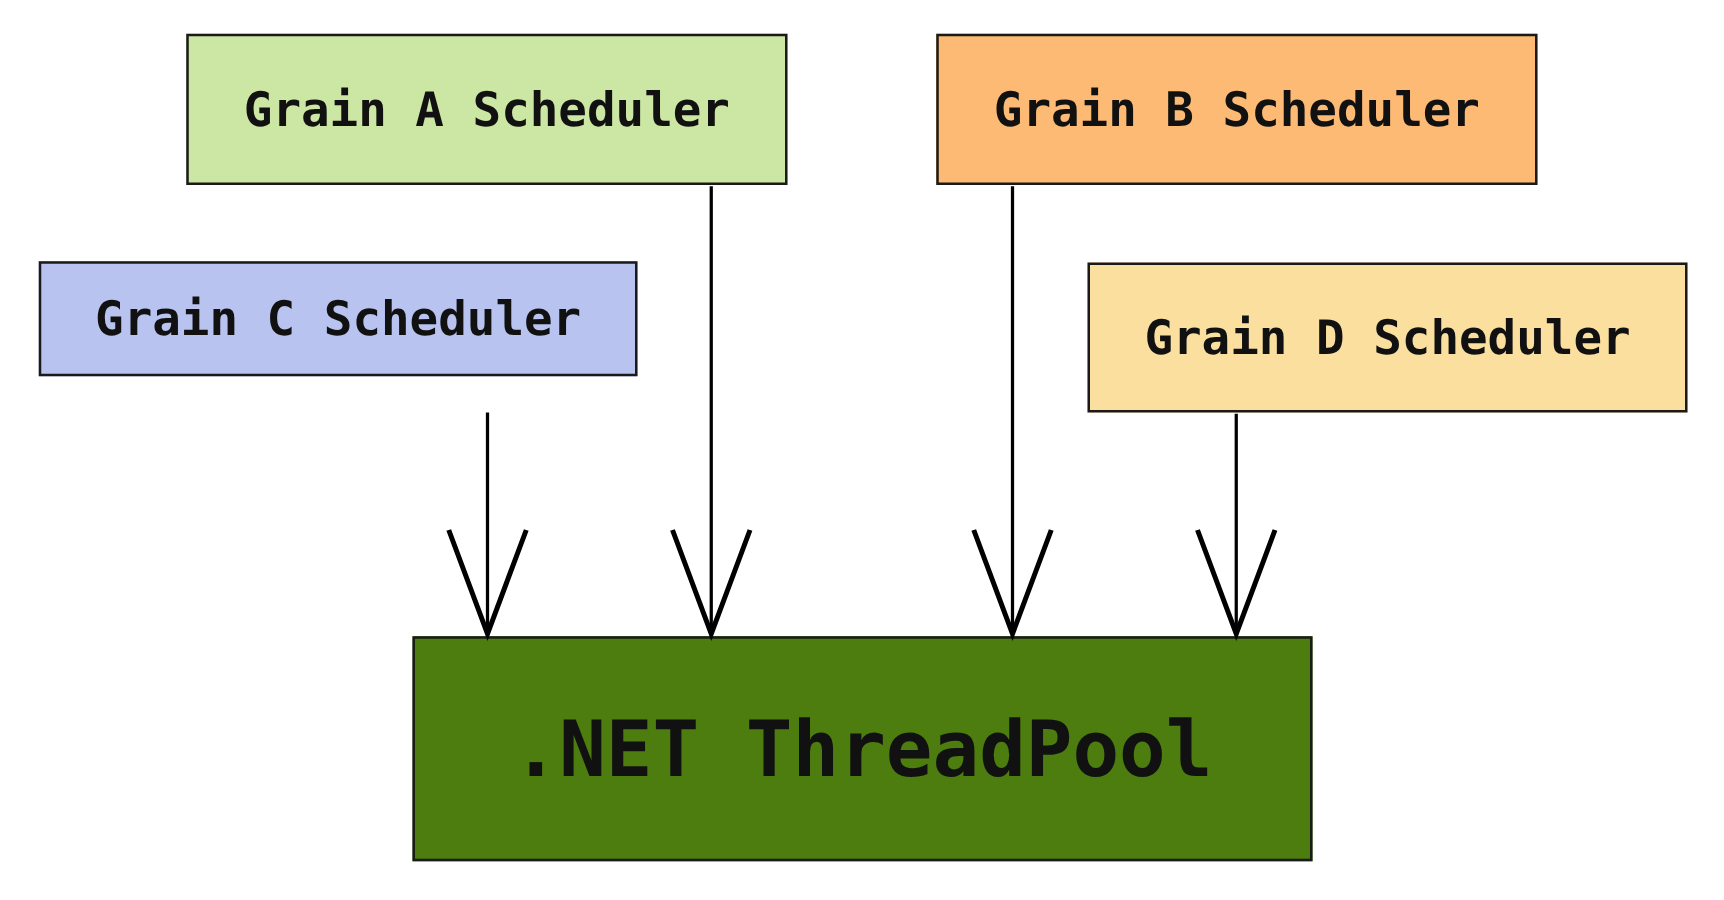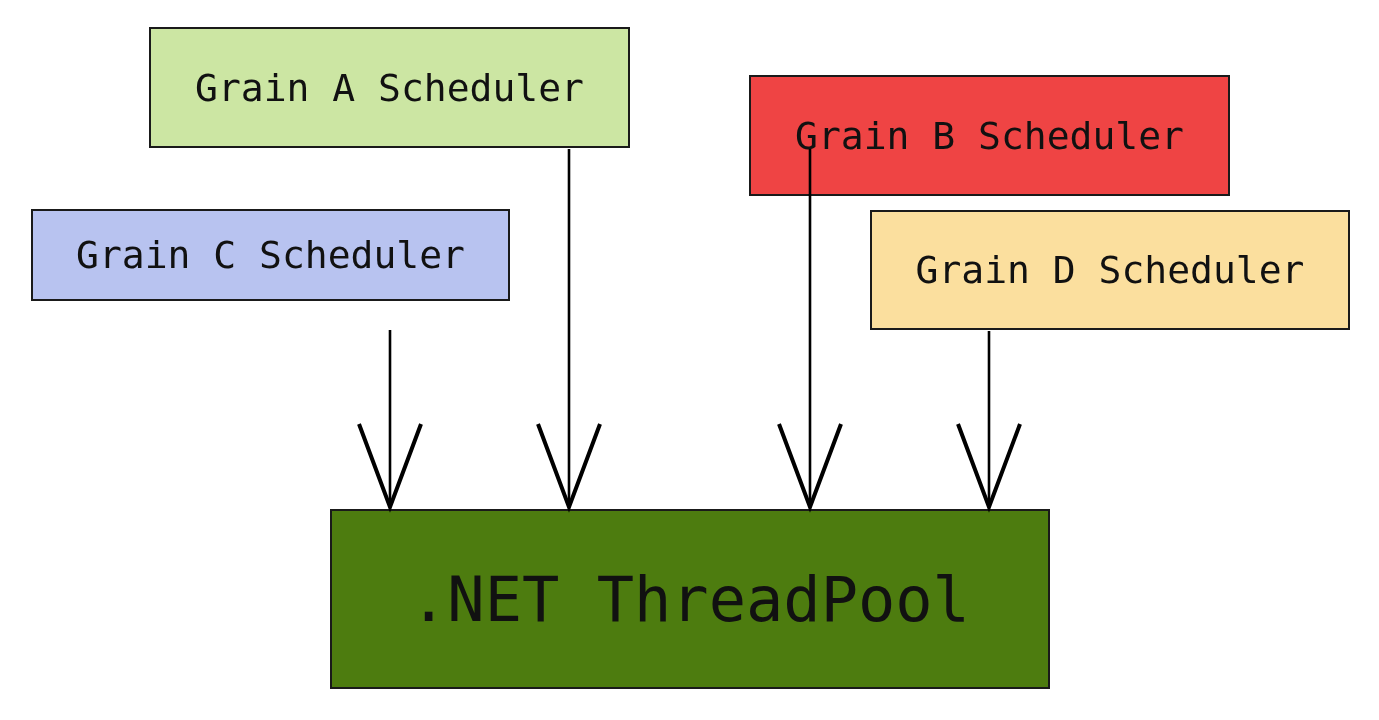--- a/index.html
+++ b/index.html
@@ -8,20 +8,21 @@
     width: 1379px;
     height: 720px;
     background: #ffffff;
     overflow: hidden;
     font-family: "DejaVu Sans Mono", "Liberation Mono", monospace;
   }
   .canvas {
     position: relative;
     width: 1379px;
     height: 720px;
+    font-weight: bold;
   }
   .node {
     position: absolute;
     box-sizing: border-box;
     border: 2.5px solid #1a1a1a;
     display: flex;
     align-items: center;
     justify-content: center;
     color: #111111;
     font-size: 38px;
@@ -43,21 +44,21 @@
 </style>
 </head>
 <body>
 
 <div class="canvas">
 
   <div class="node node-a" style="background: rgb(204, 230, 163);">
     <span>Grain A Scheduler</span>
   </div>
 
-  <div class="node node-b" style="background: #ef4444; margin-top: 48px;">
+  <div class="node node-b" style="background: #fdba74;">
     <span>Grain B Scheduler</span>
   </div>
 
   <div class="node node-c" style="background: rgb(184, 195, 240);">
     <span>Grain C Scheduler</span>
   </div>
 
   <div class="node node-d" style="background: rgb(251, 223, 158);">
     <span>Grain D Scheduler</span>
   </div>

